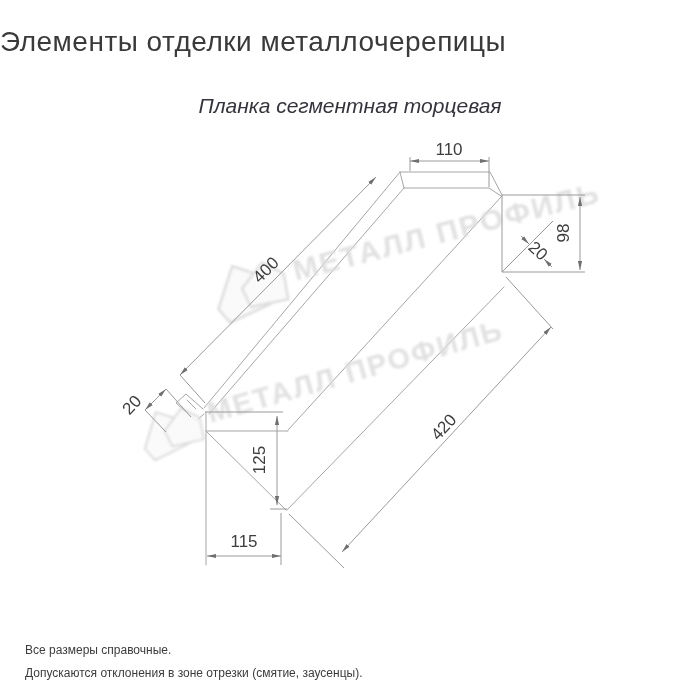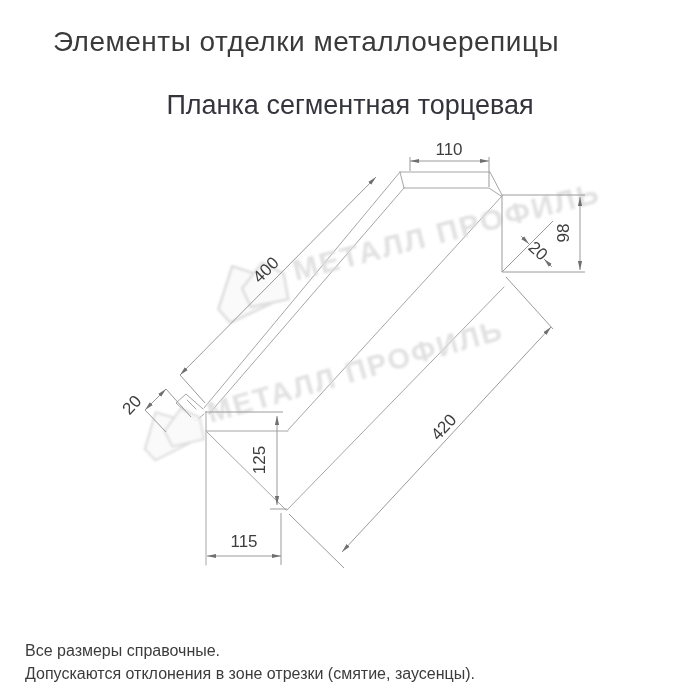--- a/index.html
+++ b/index.html
@@ -1,30 +1,30 @@
 <!DOCTYPE html>
 <html><head>
 <meta charset="utf-8">
 <style>
   html,body{margin:0;padding:0;}
   body{
     width:700px;height:700px;background:#ffffff;position:relative;
     font-family:"Liberation Sans", sans-serif;overflow:hidden;
   }
   .title{
-    position:absolute;left:0;top:26px;width:612px;text-align:center;
+    position:absolute;left:0;top:26px;width:612px;text-align:left;
     font-size:28px;color:#3a3a3a;letter-spacing:0.5px;
   }
   .subtitle{
     position:absolute;left:0;top:93px;width:700px;text-align:center;
-    font-size:27px;line-height:25px;color:#34343c;
+    font-size:21px;line-height:25px;color:#34343c;font-style:italic;
   }
   .footer{
     position:absolute;left:25px;top:639px;width:650px;
-    font-size:16px;line-height:23px;color:#3c3c3c;
+    font-size:12px;line-height:23px;color:#3c3c3c;
   }
   svg.drawing{position:absolute;left:0;top:0;}
   .ln{stroke:#a6a6a6;stroke-width:1;fill:none;stroke-linecap:round;}
   .dl{stroke:#9a9a9a;stroke-width:1;fill:none;}
   .dimtxt{fill:#3e3e3e;font-size:17px;font-family:"Liberation Sans",sans-serif;}
   .wmtxt{fill:#dcdcdc;font-weight:bold;font-family:"Liberation Sans",sans-serif;}
   .wmlogo{fill:#fafafa;stroke:#d7d7d7;stroke-width:2.5;}
 </style>
 </head>
 <body>

